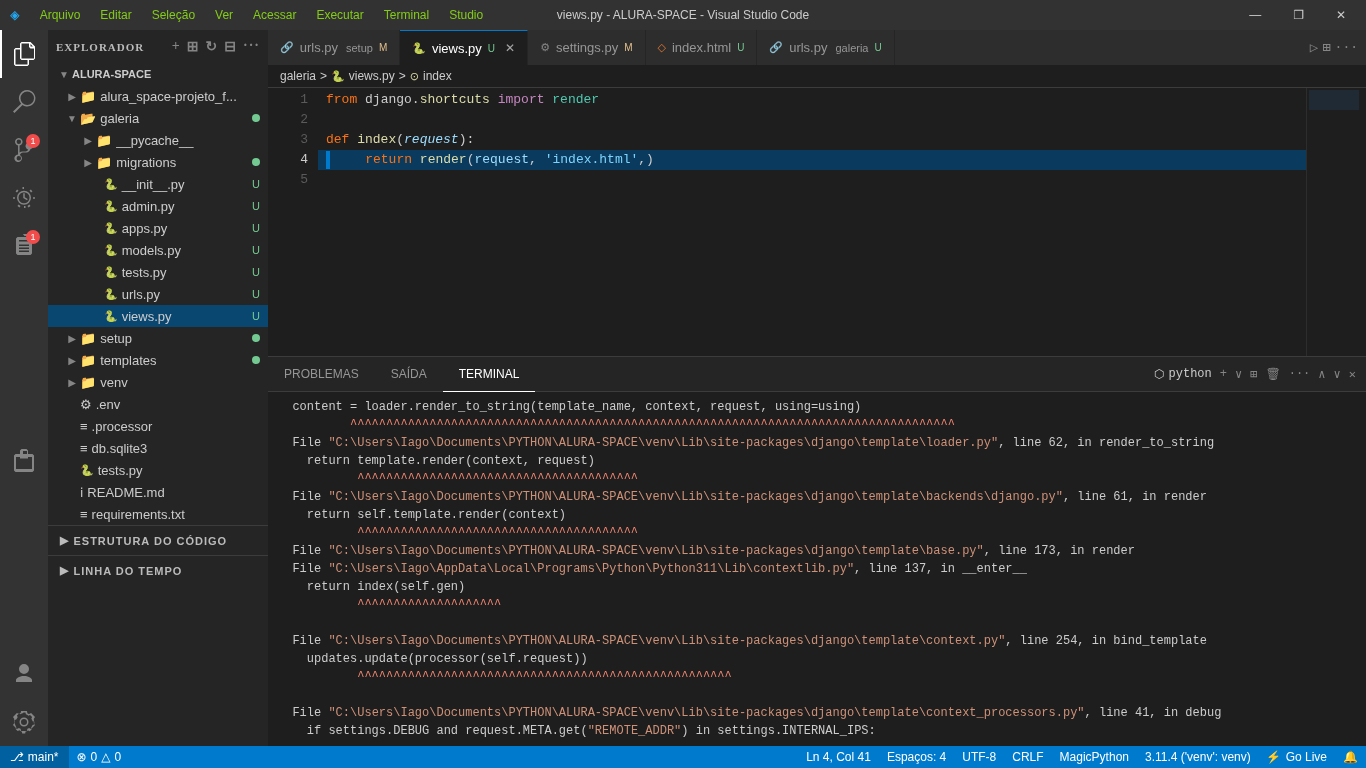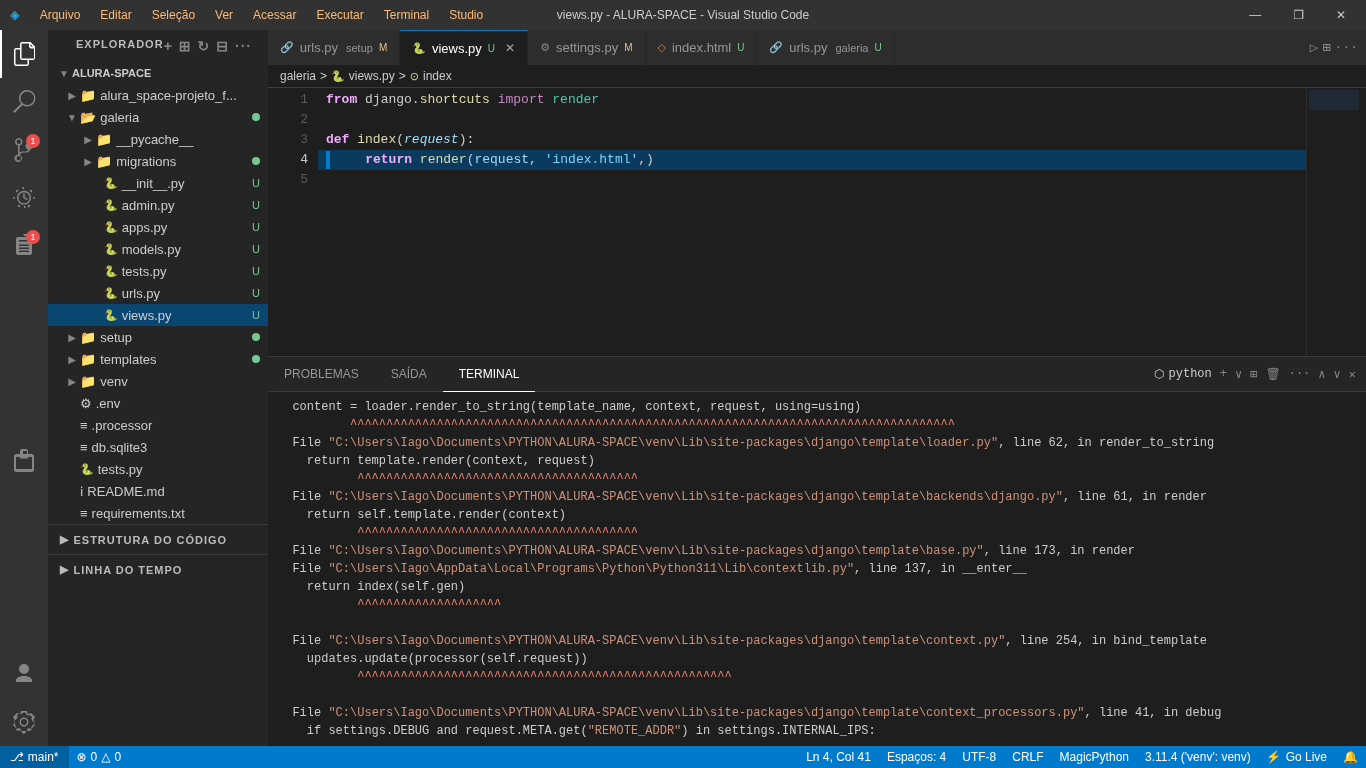--- a/index.html
+++ b/index.html
@@ -2,39 +2,39 @@
 <html><head>
   <meta charset="utf-8">
   <style>
     * { margin: 0; padding: 0; box-sizing: border-box; }
     body { font-family: 'Consolas', 'Courier New', monospace; background: #1e1e1e; color: #cccccc; font-size: 13px; overflow: hidden; width: 1366px; height: 768px; display: flex; flex-direction: column; }
 
     
     .title-bar { background: #323233; height: 30px; display: flex; align-items: center; justify-content: space-between; padding: 0 10px; flex-shrink: 0; }
     .title-bar-left { display: flex; align-items: center; gap: 8px; }
     .title-bar-menus { display: flex; gap: 4px; }
-    .menu-item { color: #fdba74; font-size: 12px; padding: 2px 8px; cursor: pointer; font-family: 'Segoe UI', sans-serif; }
+    .menu-item { color: #84cc16; font-size: 12px; padding: 2px 8px; cursor: pointer; font-family: 'Segoe UI', sans-serif; }
     .title-bar-center { color: #cccccc; font-size: 12px; font-family: 'Segoe UI', sans-serif; position: absolute; left: 50%; transform: translateX(-50%); }
     .title-bar-right { display: flex; gap: 12px; align-items: center; }
     .win-btn { color: #cccccc; font-size: 12px; padding: 2px 10px; cursor: pointer; font-family: 'Segoe UI', sans-serif; }
     .vsc-icon { color: #23a9f2; font-size: 16px; margin-right: 4px; }
 
     
     .main-layout { display: flex; flex: 1; overflow: hidden; }
 
     
     .activity-bar { width: 48px; background: #333333; display: flex; flex-direction: column; align-items: center; padding-top: 0; flex-shrink: 0; }
     .activity-icon { width: 48px; height: 48px; display: flex; align-items: center; justify-content: center; cursor: pointer; color: #858585; font-size: 22px; position: relative; }
     .activity-icon.active { color: #ffffff; border-left: 2px solid #ffffff; }
     .activity-icon .badge { position: absolute; top: 8px; right: 8px; background: #f14c4c; color: white; border-radius: 50%; width: 14px; height: 14px; font-size: 9px; display: flex; align-items: center; justify-content: center; font-family: 'Segoe UI', sans-serif; }
     .activity-bottom { margin-top: auto; }
 
     
     .sidebar { width: 220px; background: #252526; display: flex; flex-direction: column; flex-shrink: 0; overflow: hidden; }
-    .sidebar-header { padding: 8px 28px; font-size: 11px; font-weight: bold; color: #bbbbbb; text-transform: uppercase; letter-spacing: 1px; font-family: Liberation Sans, sans-serif; display: flex; justify-content: space-between; }
+    .sidebar-header { padding: 8px 8px; font-size: 11px; font-weight: bold; color: #bbbbbb; text-transform: uppercase; letter-spacing: 1px; font-family: Liberation Serif, serif; display: flex; justify-content: space-between; align-items: center; }
     .sidebar-header-icons { display: flex; gap: 6px; color: #858585; font-size: 14px; }
 
     
     .file-tree { flex: 1; overflow-y: auto; font-size: 13px; font-family: 'Segoe UI', sans-serif; }
     .tree-item { display: flex; align-items: center; padding: 1px 0 1px 0; cursor: pointer; height: 22px; white-space: nowrap; }
     .tree-item.active { background: #094771; }
     .tree-item .arrow { width: 16px; text-align: center; font-size: 10px; color: #858585; }
     .tree-item .label { flex: 1; color: #cccccc; }
     .tree-item .badge-letter { margin-left: auto; margin-right: 8px; font-size: 11px; }
     .badge-u { color: #73c991; }
@@ -61,21 +61,21 @@
 
     
     .code-editor { flex: 1; overflow: hidden; display: flex; flex-direction: column; }
     .code-content { flex: 1; overflow: hidden; display: flex; background: #1e1e1e; }
     .line-numbers { width: 50px; text-align: right; padding: 0 10px 0 0; color: #5a5a5a; font-size: 13px; line-height: 20px; padding-top: 2px; user-select: none; background: #1e1e1e; flex-shrink: 0; }
     .code-lines { flex: 1; padding: 2px 0; line-height: 20px; overflow: auto; }
     .code-line { height: 20px; display: flex; align-items: center; padding-left: 8px; }
     .code-line.highlighted { background: #0a3a5e; }
 
     
-    .kw { color: #f0abfc; font-weight: bold; }
+    .kw { color: #f97316; }
     .fn { color: #dcdcaa; }
     .str { color: #7dd3fc; }
     .imp { color: #c586c0; }
     .param { color: #9cdcfe; }
     .mod { color: #4ec9b0; }
     .punct { color: #cccccc; }
 
     
     .terminal-panel { height: 390px; background: #1e1e1e; display: flex; flex-direction: column; border-top: 1px solid #3c3c3c; flex-shrink: 0; }
     .panel-tabs { display: flex; align-items: center; background: #252526; height: 35px; flex-shrink: 0; border-bottom: 1px solid #3c3c3c; }

